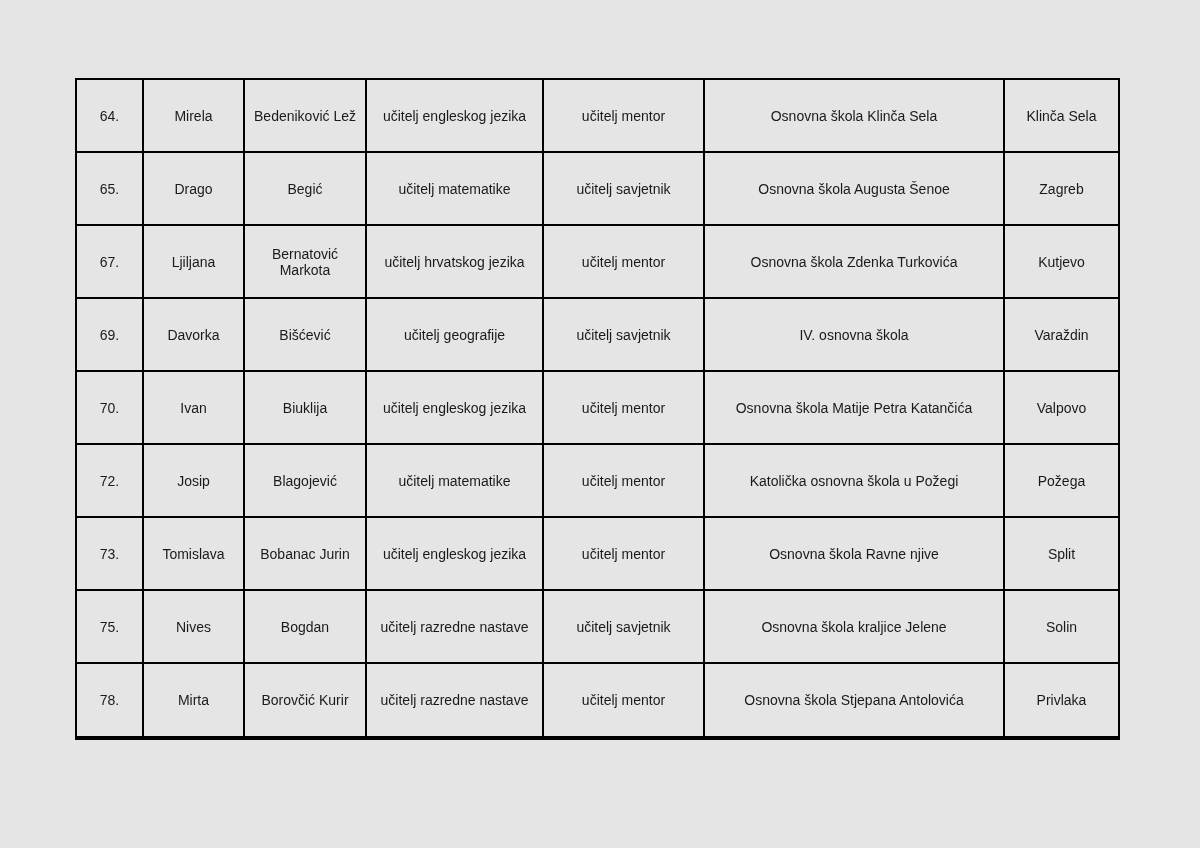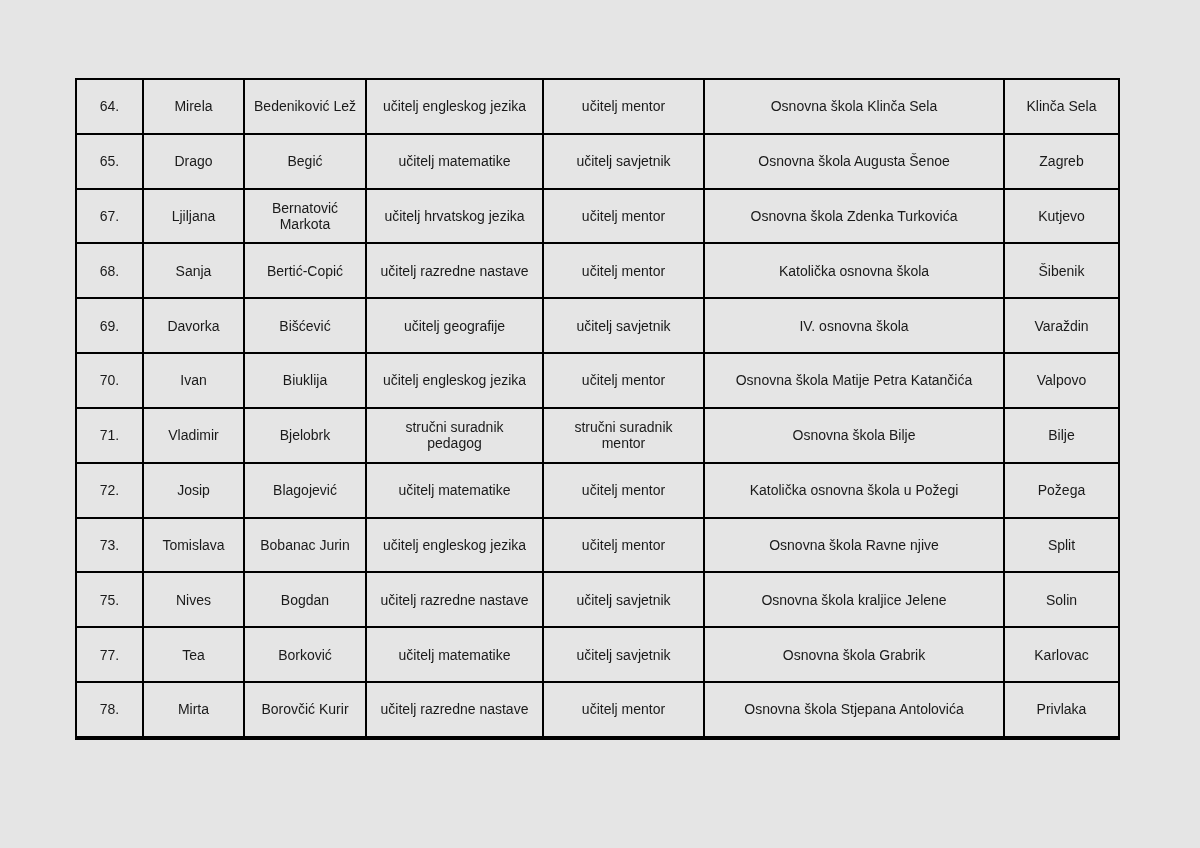--- a/index.html
+++ b/index.html
@@ -85,56 +85,36 @@
     <td>67.</td>
     <td>Ljiljana</td>
     <td>Bernatović
 Markota</td>
     <td>učitelj hrvatskog jezika</td>
     <td>učitelj mentor</td>
     <td>Osnovna škola Zdenka Turkovića</td>
     <td>Kutjevo</td>
   </tr>
         <tr>
-    <td>68.</td>
-    <td>Sanja</td>
-    <td>Bertić-Copić</td>
-    <td>učitelj razredne nastave</td>
-    <td>učitelj mentor</td>
-    <td>Katolička osnovna škola</td>
-    <td>Šibenik</td>
-  </tr>
-        <tr>
     <td>69.</td>
     <td>Davorka</td>
     <td>Bišćević</td>
     <td>učitelj geografije</td>
     <td>učitelj savjetnik</td>
     <td>IV. osnovna škola</td>
     <td>Varaždin</td>
   </tr>
         <tr>
     <td>70.</td>
     <td>Ivan</td>
     <td>Biuklija</td>
     <td>učitelj engleskog jezika</td>
     <td>učitelj mentor</td>
     <td>Osnovna škola Matije Petra Katančića</td>
     <td>Valpovo</td>
-  </tr>
-        <tr>
-    <td>71.</td>
-    <td>Vladimir</td>
-    <td>Bjelobrk</td>
-    <td>stručni suradnik
-pedagog</td>
-    <td>stručni suradnik
-mentor</td>
-    <td>Osnovna škola Bilje</td>
-    <td>Bilje</td>
   </tr>
         <tr>
     <td>72.</td>
     <td>Josip</td>
     <td>Blagojević</td>
     <td>učitelj matematike</td>
     <td>učitelj mentor</td>
     <td>Katolička osnovna škola u Požegi</td>
     <td>Požega</td>
   </tr>
@@ -150,29 +130,20 @@
         <tr>
     <td>75.</td>
     <td>Nives</td>
     <td>Bogdan</td>
     <td>učitelj razredne nastave</td>
     <td>učitelj savjetnik</td>
     <td>Osnovna škola kraljice Jelene</td>
     <td>Solin</td>
   </tr>
         <tr>
-    <td>77.</td>
-    <td>Tea</td>
-    <td>Borković</td>
-    <td>učitelj matematike</td>
-    <td>učitelj savjetnik</td>
-    <td>Osnovna škola Grabrik</td>
-    <td>Karlovac</td>
-  </tr>
-        <tr>
     <td>78.</td>
     <td>Mirta</td>
     <td>Borovčić Kurir</td>
     <td>učitelj razredne nastave</td>
     <td>učitelj mentor</td>
     <td>Osnovna škola Stjepana Antolovića</td>
     <td>Privlaka</td>
   </tr>
       </tbody>
   </table>

